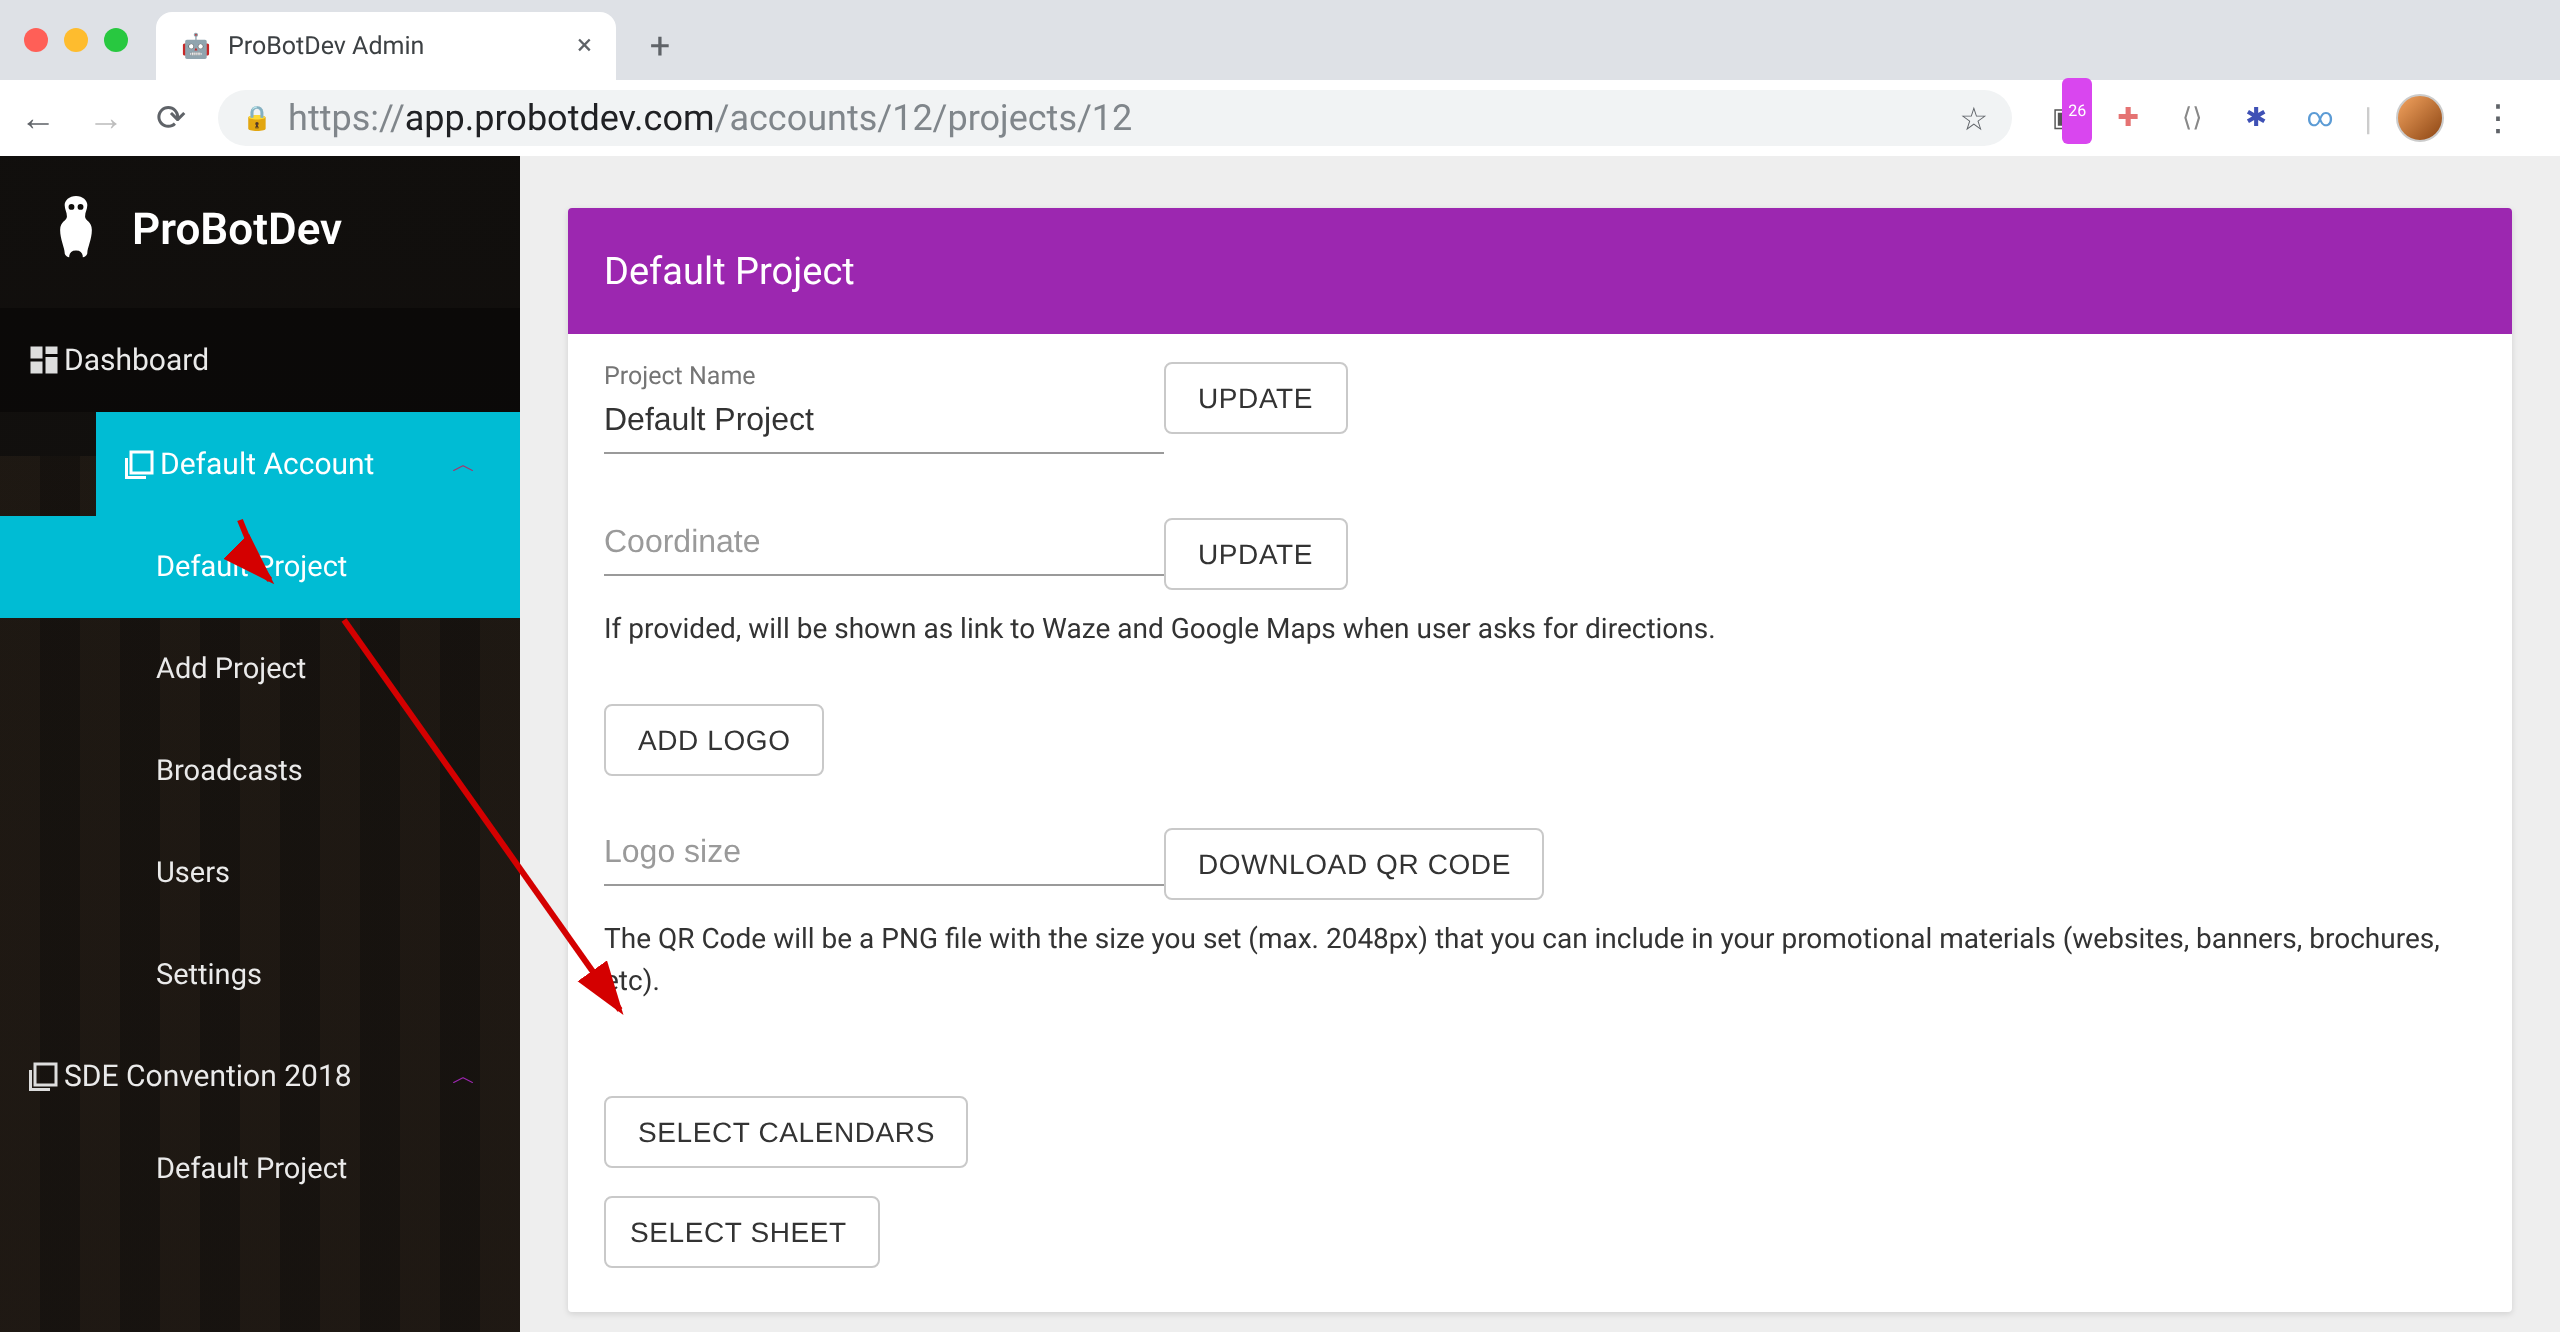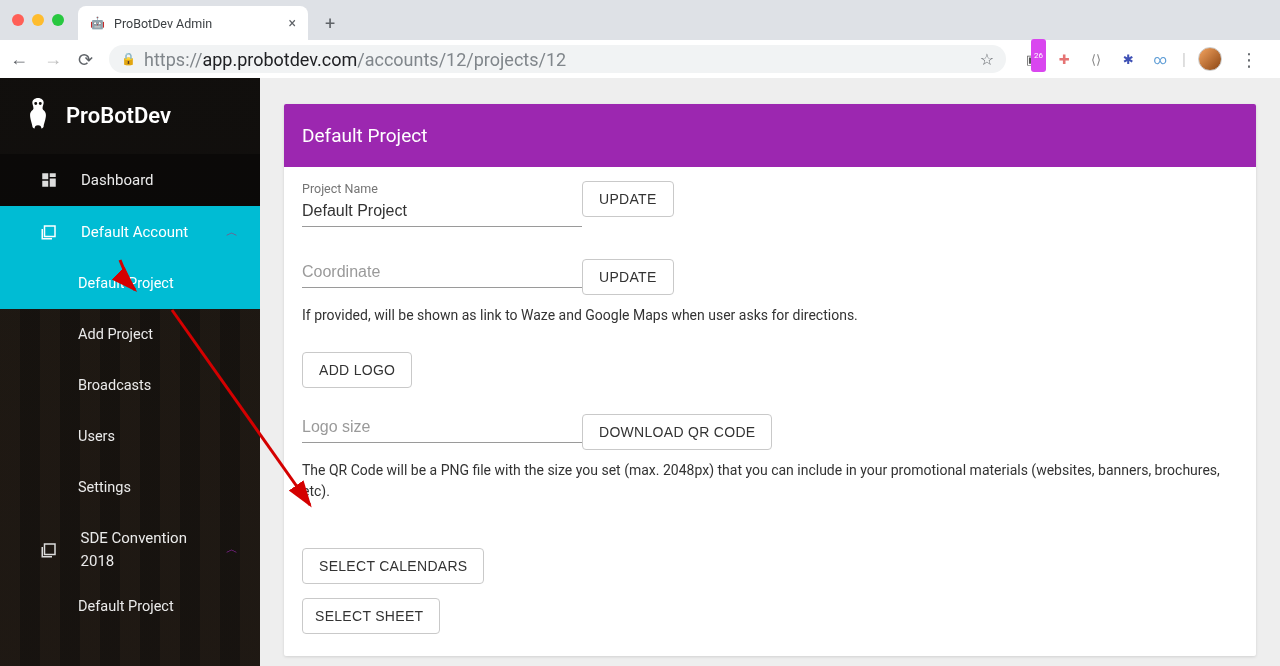--- a/index.html
+++ b/index.html
@@ -46,24 +46,24 @@
   content: "";
   position: absolute; left:0; right:0; top: 150px; bottom:0;
   background: repeating-linear-gradient(90deg, rgba(80,60,40,0.2) 0 20px, rgba(40,30,20,0.2) 20px 40px);
   z-index: 0;
 }
 .sidebar > * { position: relative; z-index: 1; }
 .brand { display: flex; align-items: center; gap: 14px; padding: 20px 24px 22px; }
 .brand-logo { width: 28px; height: 34px; }
 .brand-logo svg { width: 100%; height: 100%; }
 .brand-name { font-size: 22px; font-weight: 600; color: #fff; }
-.nav-item { display: flex; align-items: center; padding: 16px 39px; font-size: 15px; color: #eaeaea; cursor: pointer; gap: 22px; position: relative; }
+.nav-item { display: flex; align-items: center; padding: 16px 12px; font-size: 15px; color: #eaeaea; cursor: pointer; position: relative; }
 .nav-item .icon { width: 20px; height: 20px; display: flex; align-items: center; justify-content: center; }
 .nav-item.dashboard { background: rgba(0,0,0,0.35); }
-.nav-item.account { background: #00bcd4; color: #fff; }
+.nav-item.account { background: #00bcd4; color: #fff; margin-left: 48px; }
 .nav-item .chevron { position: absolute; right: 22px; font-size: 12px; }
 .nav-item.account .chevron { color: #a8336b; }
 .sub-item { padding: 17px 24px 17px 78px; font-size: 14.5px; color: #eaeaea; cursor: pointer; }
 .sub-item.active { background: #00bcd4; color: #fff; }
 .nav-item.sde .chevron { color: #9c27b0; }
 
 
 .main { flex: 1; background: #eeeeee; padding: 26px 24px; overflow: auto; }
 .card { background: #fff; border-radius: 2px; box-shadow: 0 1px 3px rgba(0,0,0,0.12); }
 .card-header { background: #9c27b0; color: #fff; padding: 20px 18px; font-size: 19px; font-weight: 400; border-radius: 2px 2px 0 0; }

